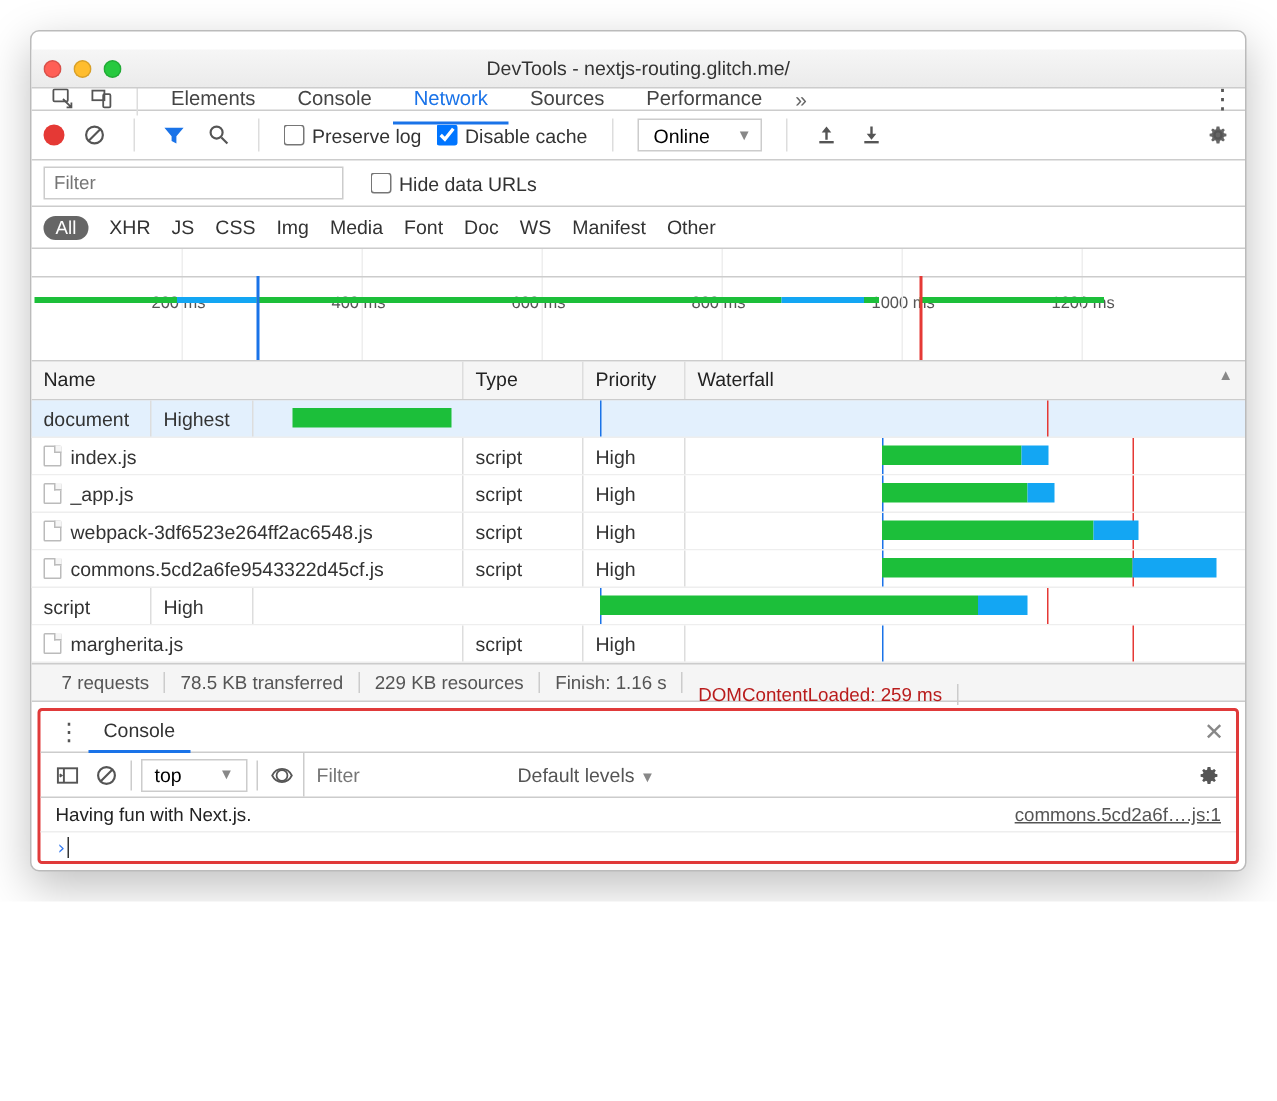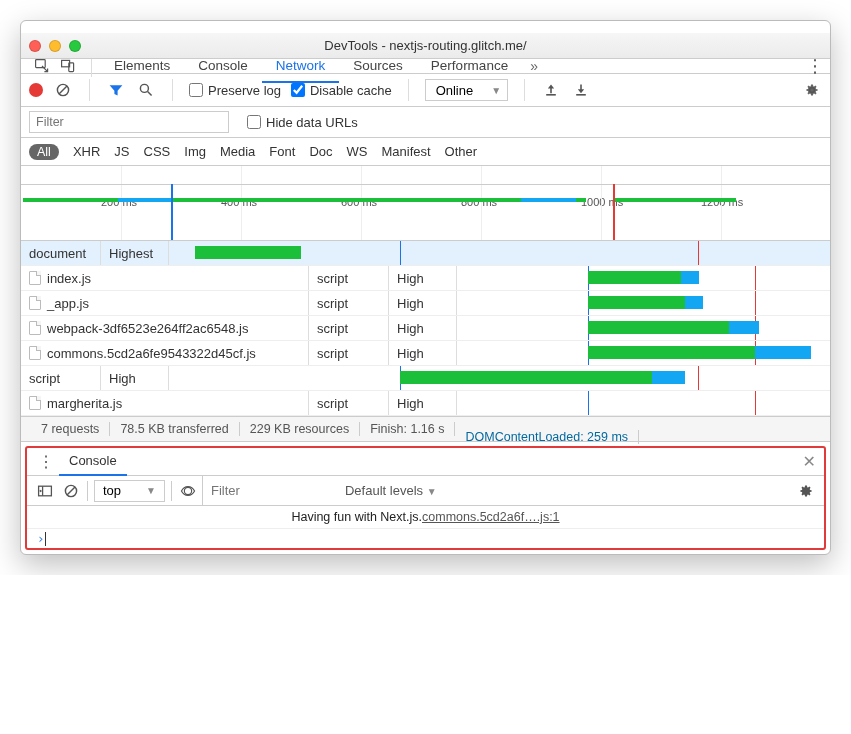--- a/index.html
+++ b/index.html
@@ -67,30 +67,30 @@
 .row:nth-child(odd){background:#fff;}
 .row.sel{background:#e3f0fd;}
 .row .col{display:flex;align-items:center;gap:6px;}
 .fileicon{width:12px;height:14px;border:1px solid #bbb;background:#fff;border-radius:1px;position:relative;}
 .fileicon::after{content:"";position:absolute;top:-1px;right:-1px;width:4px;height:4px;border-left:1px solid #bbb;border-bottom:1px solid #bbb;background:#f5f5f5;}
 .wf-cell{position:relative;flex:1;height:100%;}
 .wf-seg{position:absolute;top:5px;height:13px;}
 .wf-vline{position:absolute;top:0;bottom:0;width:1px;}
 .statusbar{height:26px;border-top:1px solid #ccc;border-bottom:1px solid #ccc;display:flex;align-items:center;padding:0 10px;font-size:12.5px;color:#555;gap:0;background:#f5f5f5;}
 .statusbar .sbit{padding:0 10px;border-right:1px solid #ccc;}
-.statusbar .sbit.link{color:#0369a1;margin-top:16px;}
+.statusbar .sbit.link{color:#b91c1c;margin-top:16px;}
 .drawer-head{height:28px;border-bottom:1px solid #ccc;display:flex;align-items:center;padding:0 8px;}
 .dtab{font-size:13px;color:#333;padding:0 10px;line-height:26px;border-bottom:2px solid #1a73e8;}
 .close-x{color:#888;font-size:16px;cursor:pointer;}
 .console-box{border:2.5px solid #e03a3a;border-radius:3px;margin:4px;}
 .drawer-toolbar{height:30px;border-bottom:1px solid #ccc;display:flex;align-items:center;padding:0 8px;gap:6px;font-size:13px;}
 .ctx{border:1px solid #ccc;background:#fff;padding:1px 8px;display:flex;align-items:center;gap:25px;height:22px;}
 .ctx-tri{color:#888;font-size:10px;}
 .right-toolbar{flex:1;display:flex;align-items:center;gap:14px;padding-left:8px;}
-.console-line{padding:4px 10px;font-family:Menlo,monospace;font-size:12.5px;color:#222;display:flex;justify-content:center;}
+.console-line{padding:4px 10px;font-family:Menlo,monospace;font-size:12.5px;color:#222;display:flex;justify-content:space-between;}
 .console-src{color:#555;text-decoration:underline;}
 .prompt{padding:2px 10px;font-family:Menlo,monospace;font-size:12.5px;color:#367cf1;border-top:1px solid #eee;}
 .svgicon{width:16px;height:16px;}
 .online-dd{border:1px solid #ccc;height:22px;padding:0 6px 0 10px;display:flex;align-items:center;gap:18px;font-size:13px;}
 .filter-input2{border:none;background:transparent;font-size:13px;width:120px;color:#888;outline:none;}
 </style>
 </head>
 <body>
 
 <div class="window">
@@ -227,20 +227,26 @@
     <div class="ov-bar" style="left:2px;width:95px;background:#1cbf3a"></div>
     <div class="ov-bar" style="left:97px;width:53px;background:#13a6f3;top:32px"></div>
     <div class="ov-bar" style="left:150px;width:350px;background:#1cbf3a;top:32px"></div>
     <div class="ov-bar" style="left:500px;width:60px;background:#13a6f3;top:32px"></div>
     <div class="ov-bar" style="left:555px;width:10px;background:#1cbf3a;top:32px"></div>
     <div class="ov-bar" style="left:592px;width:123px;background:#1cbf3a;top:32px"></div>
     <div style="position:absolute;left:150px;top:18px;bottom:0;width:2px;background:#1a73e8"></div>
     <div style="position:absolute;left:592px;top:18px;bottom:0;width:2px;background:#e53935"></div>
   </div>
 
+  <div class="table-head">
+    <div class="col name">Name</div>
+    <div class="col type">Type</div>
+    <div class="col pri">Priority</div>
+    <div class="col wf"><span>Waterfall</span><span class="tri">▲</span></div>
+  </div>
 
   <div class="rows" id="rows">
       <div class="row sel">
         <div class="col type">document</div>
         <div class="col pri">Highest</div>
         <div class="col wf wf-cell">
           <div class="wf-vline" style="left: 35%; background: rgb(26, 115, 232);"></div>
           <div class="wf-vline" style="left: 80%; background: rgb(229, 57, 53);"></div>
           <div class="wf-seg" style="left: 4%; width: 16%; background: rgb(28, 191, 58);"></div>
         </div>

